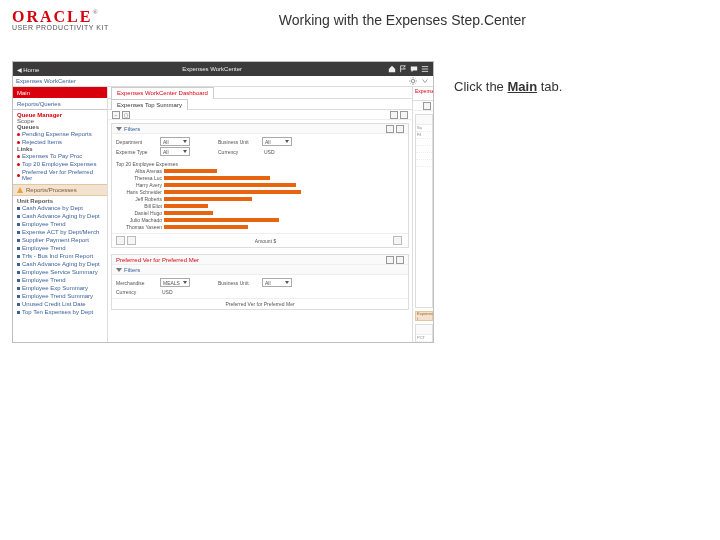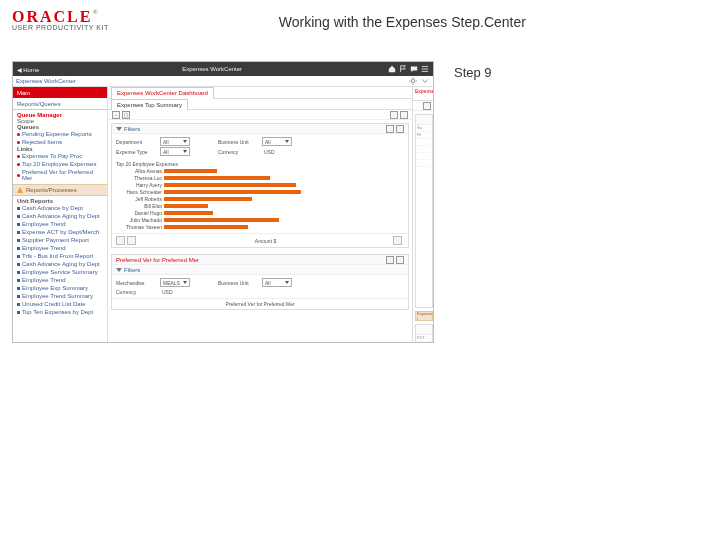--- a/index.html
+++ b/index.html
@@ -1,20 +1,20 @@
 <!DOCTYPE html>
 <html><head>
 <meta charset="utf-8">
 <style>
   html,body{margin:0;padding:0;font-family:Arial,Helvetica,sans-serif;background:#fff;color:#333;font-size:10px}
   .page{width:720px;height:540px;position:relative;background:#fff}
   
   .slide{position:absolute;left:12px;top:8px;right:12px;bottom:30px}
   
-  .hdr{display:flex;align-items:center;margin-bottom:12px}
+  .hdr{display:flex;align-items:flex-start;margin-bottom:12px}
   .logo-wrap{display:flex;flex-direction:column;margin-right:20px}
   .oracle{font-family:"Times New Roman",serif;font-weight:bold;letter-spacing:2px;font-size:16px;color:#d9000d}
   .oracle-tm{font-size:7px;vertical-align:top;color:#888}
   .uprod{font-size:7px;letter-spacing:.5px;color:#555;margin-top:-2px}
   .title{flex:1;text-align:left;margin-left:150px;margin-top:4px;font-size:14px;color:#333}
   
   .body{display:flex;align-items:flex-start;margin-top:30px}
   .shot{width:420px;height:280px;border:1px solid #bfbfbf;background:#fff;position:relative;overflow:hidden;font-size:6px}
   .instr{margin-left:20px;font-size:13px;line-height:1.8}
   
@@ -387,18 +387,20 @@
             <div class="rbadge">Expenses t</div>
             <div class="rbox" style="flex:0;height:20px">
               <div class="rh"></div>
               <div class="rline">PCT</div>
             </div>
           </div>
         </div>
       </div>
 
       <div class="instr">
-        <div>Step 9</div>
+        <div style="margin-top:14px">
+          <span>Click the </span><b style="text-decoration:underline">Main</b><span> tab.</span>
+        </div>
       </div>
 
     </div>
   </div>
 </div>
 
 </body></html>

